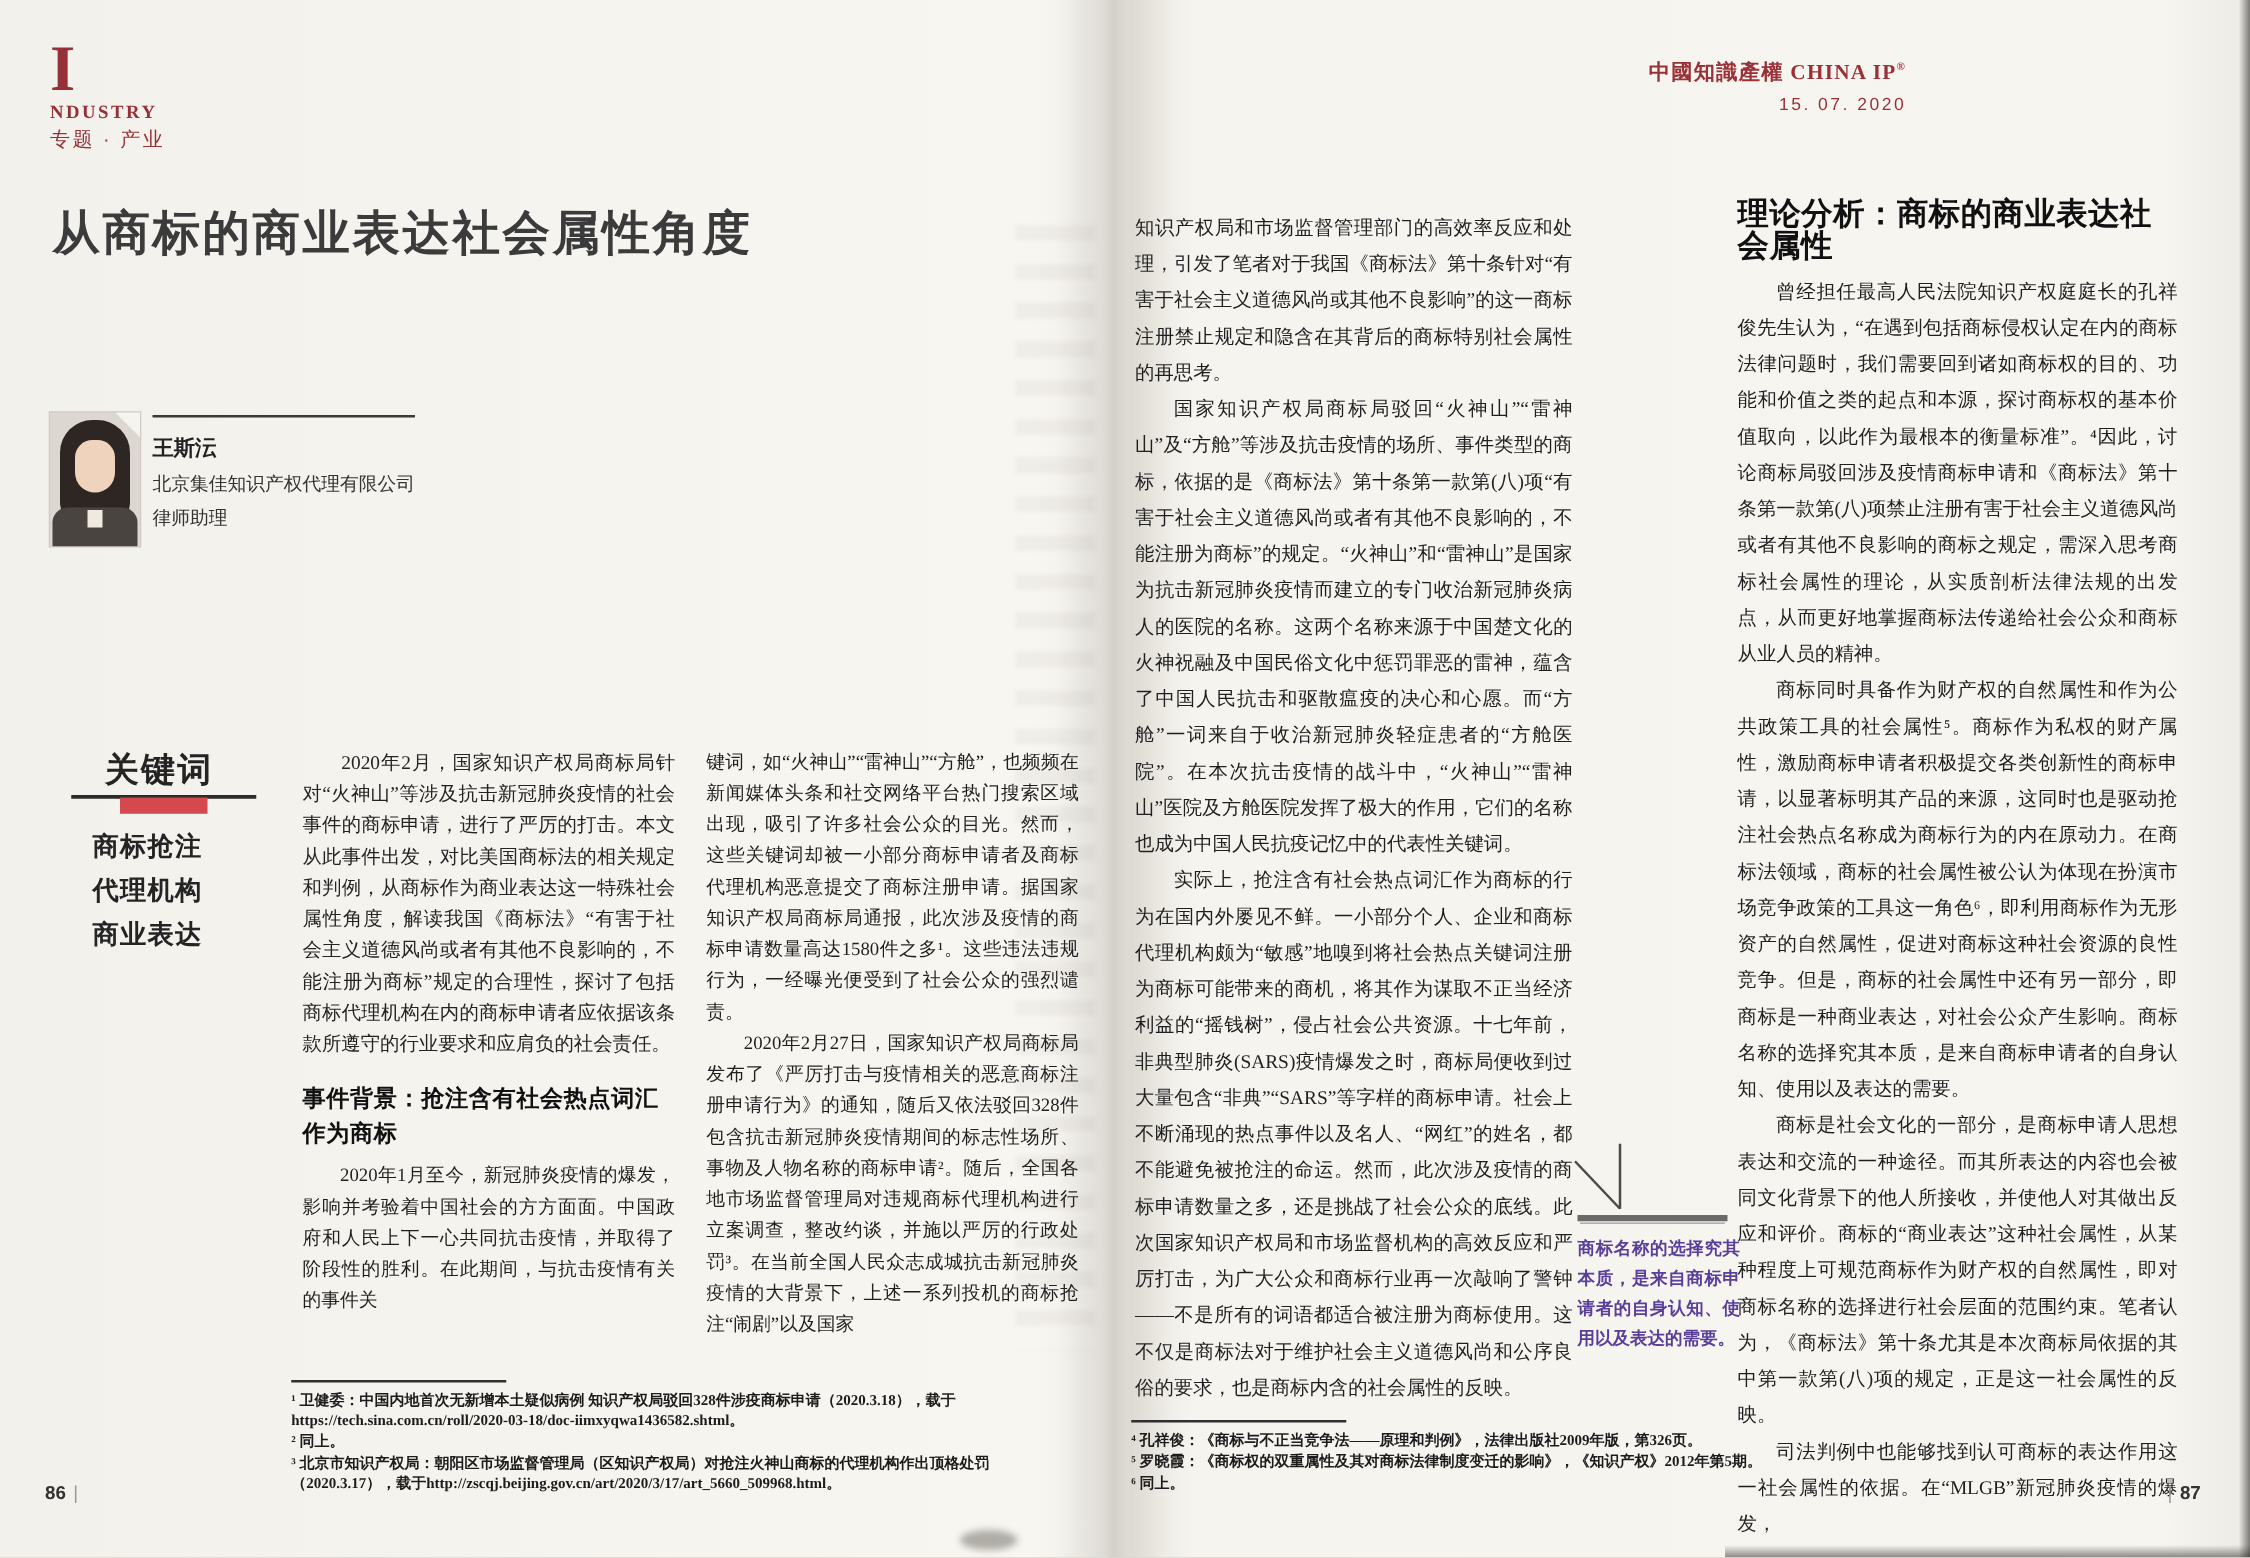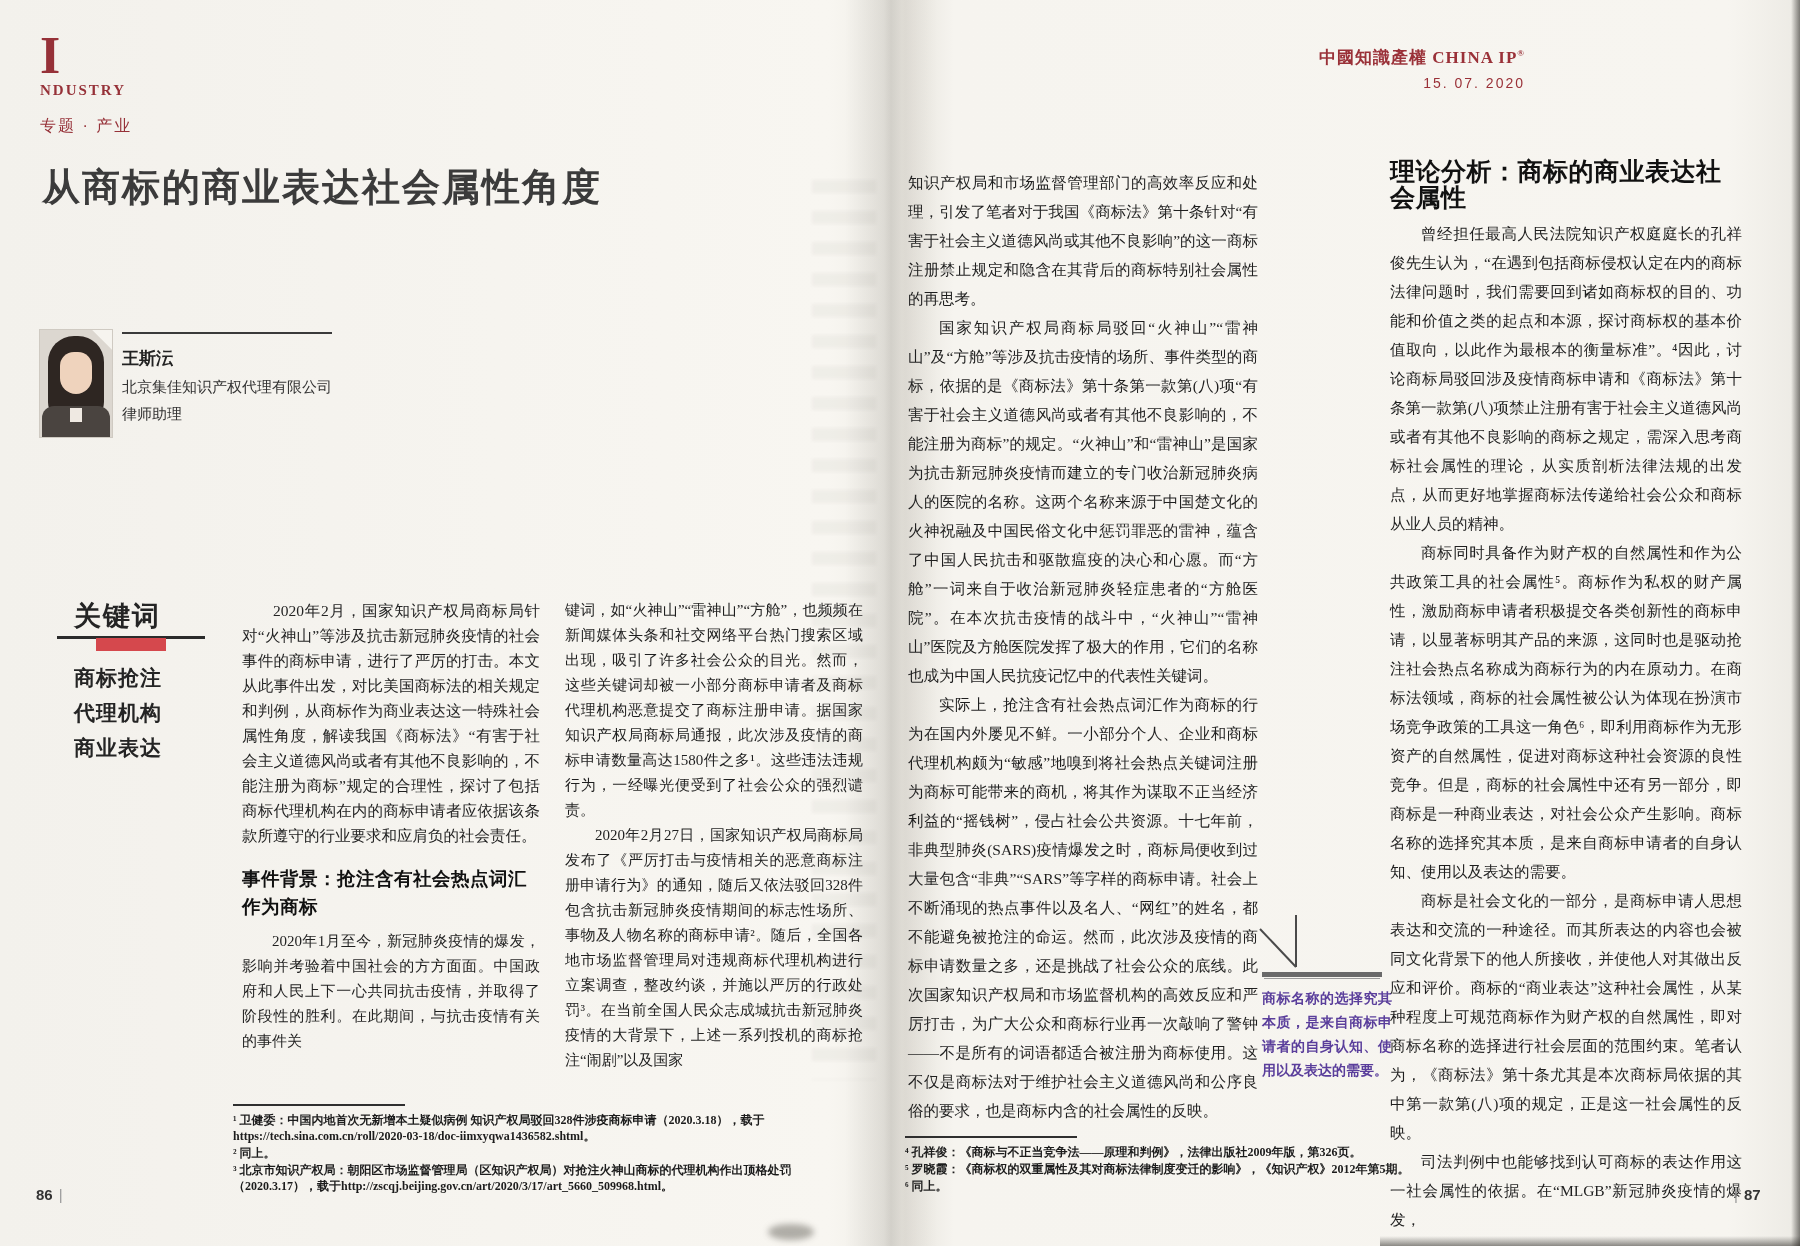--- a/index.html
+++ b/index.html
@@ -8,39 +8,39 @@
     background:linear-gradient(90deg,#f3f1ec 0%,#f8f6f1 46%,#efede7 49.5%,#e6e3dc 50.3%,#f6f4ef 53%,#f7f5f0 96%,#eceae4 100%);
     overflow:hidden;
     font-family:"Liberation Serif", serif;
     color:#222;
   }
   .abs{position:absolute;}
   
   .brand{left:40px;top:30px;color:#963138;}
   .brand-i{font-family:"Liberation Serif",serif;font-size:52px;font-weight:bold;line-height:52px;float:left;margin-right:5px;}
   .brand-rest{font-family:"Liberation Serif",serif;font-size:15px;letter-spacing:2px;font-weight:bold;display:block;padding-top:6px;}
-  .brand-sub{font-family:"Liberation Sans",sans-serif;font-size:16px;letter-spacing:2px;display:block;margin-top:17px;}
+  .brand-sub{font-family:"Liberation Sans",sans-serif;font-size:16px;letter-spacing:2px;display:block;margin-top:3px;}
   .mag-head{left:1230px;top:46px;width:295px;text-align:right;color:#9a3138;}
   .mag-name{font-family:"Liberation Serif",serif;font-size:17px;letter-spacing:1px;font-weight:bold;}
   .mag-name sup{font-size:9px;}
   .mag-date{font-family:"Liberation Sans",sans-serif;font-size:14px;letter-spacing:2px;margin-top:6px;}
   
   .title{left:42px;top:162px;font-family:"Liberation Sans",sans-serif;font-weight:bold;color:#3b3b3b;font-size:38px;line-height:50px;letter-spacing:2px;}
   .photo{left:40px;top:330px;width:72px;height:107px;background:#dcd7d0;overflow:hidden;box-shadow:0 0 0 1px #cfcac2;}
   .photo .hair{position:absolute;left:8px;top:6px;width:56px;height:84px;background:#2e2622;border-radius:26px 26px 18px 18px;}
   .photo .face{position:absolute;left:20px;top:22px;width:32px;height:42px;background:#efd3bd;border-radius:14px 14px 16px 16px;}
   .photo .body{position:absolute;left:2px;top:76px;width:68px;height:34px;background:#4a4440;border-radius:12px 12px 0 0;}
   .photo .collar{position:absolute;left:30px;top:78px;width:12px;height:14px;background:#efe9e2;}
   .photo .clip{position:absolute;right:-14px;top:-14px;width:28px;height:28px;background:#f6f4ef;transform:rotate(45deg);}
   .author-rule{left:122px;top:332px;width:210px;height:2px;background:#3a3a3a;}
   .author{left:122px;top:347px;font-family:"Liberation Sans",sans-serif;}
   .author .name{font-size:17px;font-weight:bold;color:#222;}
   .author .org,.author .role{font-size:15px;color:#333;margin-top:8px;}
   
-  .kw-label{left:74px;top:598px;font-family:"Liberation Sans",sans-serif;font-size:27px;font-weight:bold;color:#242424;letter-spacing:2px;}
+  .kw-label{left:84px;top:598px;font-family:"Liberation Sans",sans-serif;font-size:27px;font-weight:bold;color:#242424;letter-spacing:2px;}
   .kw-rule{left:57px;top:636px;width:148px;height:3px;background:#2b2b2b;}
   .kw-red{left:96px;top:638px;width:70px;height:13px;background:#d5484d;}
   .kw-list{left:74px;top:660px;font-family:"Liberation Sans",sans-serif;font-size:21px;font-weight:bold;color:#242424;line-height:35px;letter-spacing:1px;}
   
   .col{position:absolute;text-align:justify;}
   .colL{font-size:15px;line-height:25px;color:#1f1f1f;}
   .colL1{left:242px;top:598px;width:298px;}
   .colL2{left:565px;top:598px;width:298px;}
   .colR{font-size:15.5px;line-height:29px;color:#1f1f1f;}
   .colR1{left:908px;top:168px;width:350px;}

